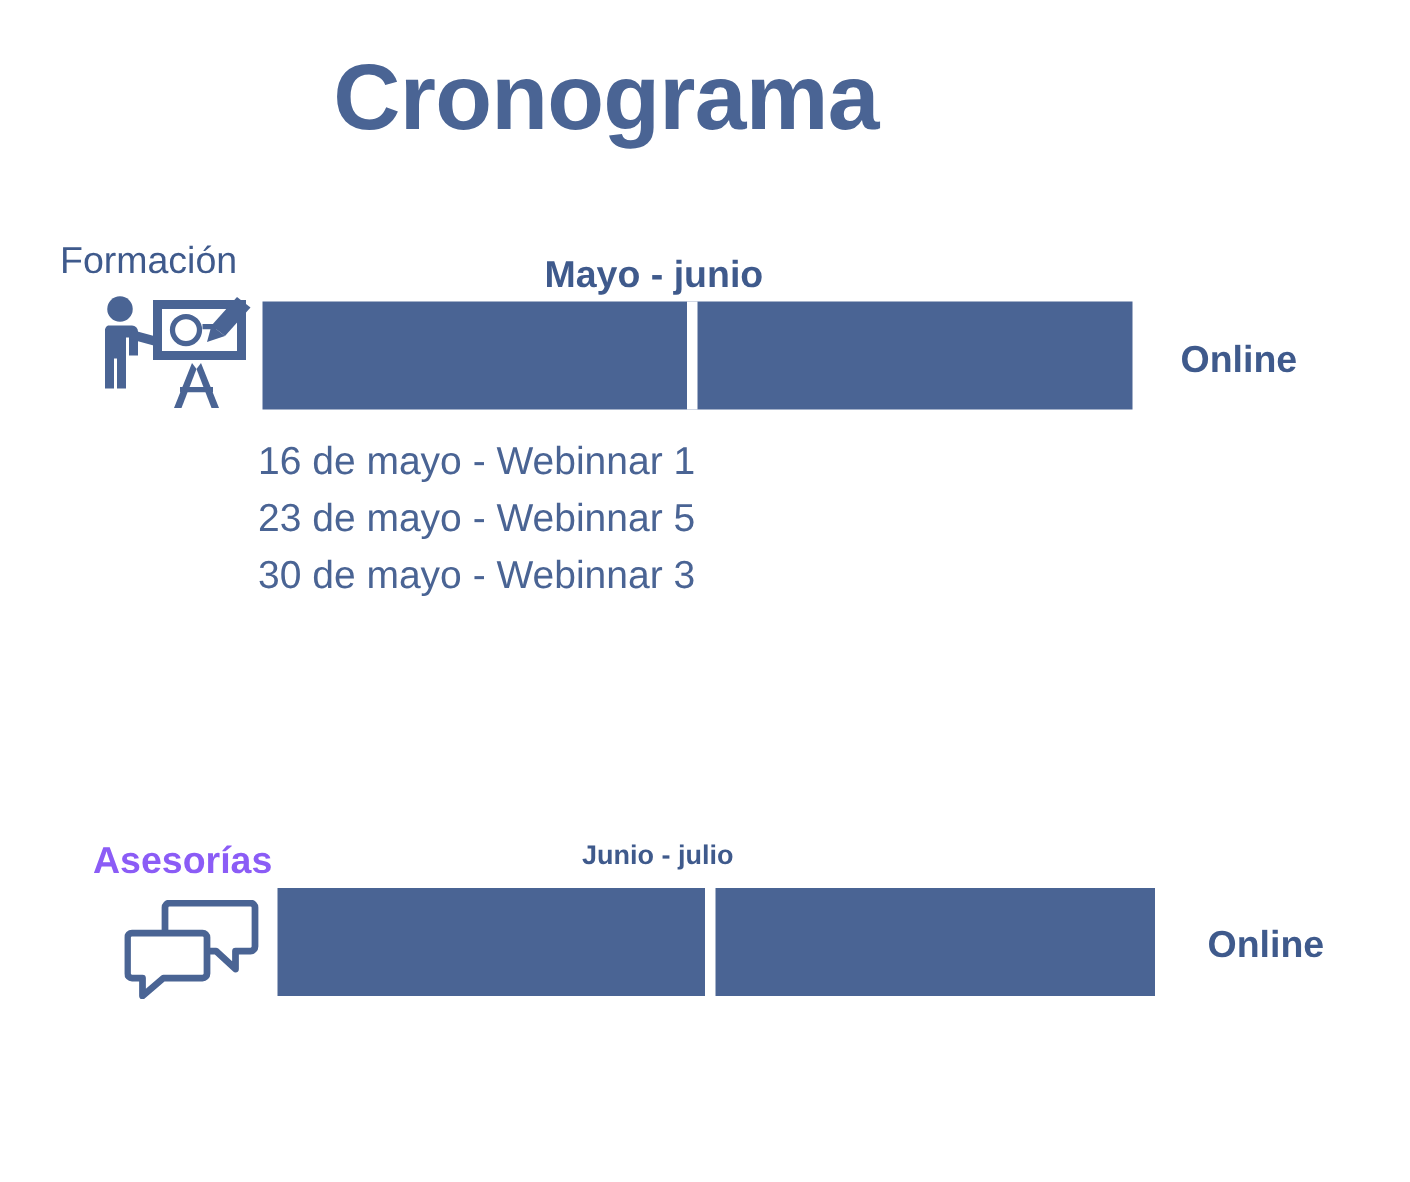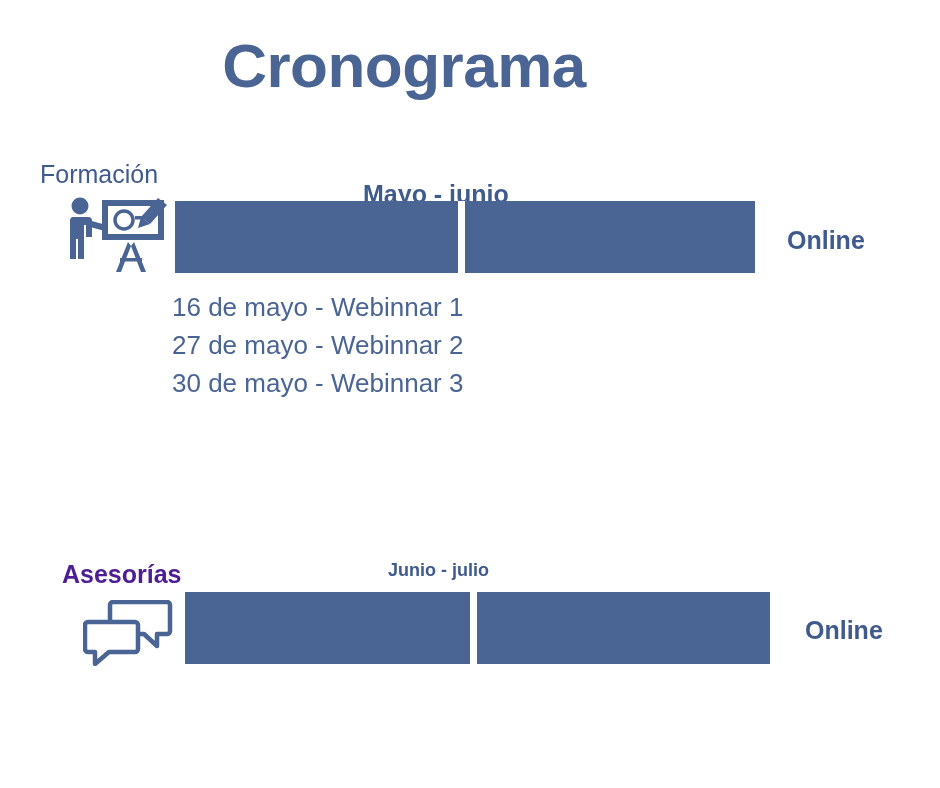--- a/index.html
+++ b/index.html
@@ -41,21 +41,21 @@
     position: absolute;
     left: 40px;
     top: 160px;
     font-size: 25px;
     font-weight: normal;
     color: #3f5a8c;
   }
   .sec1-period {
     position: absolute;
     left: 363px;
-    top: 180px;
+    top: 169px;
     font-size: 25px;
     font-weight: bold;
     color: #3f5a8c;
   }
   .sec1-icon {
     position: absolute;
     left: 62px;
     top: 196px;
     width: 110px;
     height: 82px;
@@ -97,21 +97,21 @@
     white-space: nowrap;
   }
 
   
   .sec2-label {
     position: absolute;
     left: 62px;
     top: 560px;
     font-size: 25px;
     font-weight: bold;
-    color: #4c1d95;
+    color: #8b5cf6;
   }
   .sec2-period {
     position: absolute;
     left: 388px;
     top: 560px;
     font-size: 18px;
     font-weight: bold;
     color: #3f5a8c;
   }
   .sec2-icon {
@@ -181,21 +181,21 @@
   </div>
 
   <div class="sec1-bar">
     <div class="divider"></div>
   </div>
 
   <div class="sec1-mode">Online</div>
 
   <div class="sec1-list">
     <div>16 de mayo - Webinnar 1</div>
-    <div>27 de mayo - Webinnar 2</div>
+    <div>23 de mayo - Webinnar 5</div>
     <div>30 de mayo - Webinnar 3</div>
   </div>
 
   <div class="sec2-label">Asesorías</div>
   <div class="sec2-period">Junio - julio</div>
 
   <div class="sec2-icon">
     <svg viewBox="0 0 90 66" width="90" height="66" xmlns="http://www.w3.org/2000/svg">
 
       <path d="M30 2 h54 a3 3 0 0 1 3 3 v26 a3 3 0 0 1 -3 3 h-10 l0 12 l-13 -12 h-31 a3 3 0 0 1 -3 -3 v-26 a3 3 0 0 1 3 -3 z" fill="#ffffff" stroke="#4a6494" stroke-width="4.5" stroke-linejoin="round"></path>

